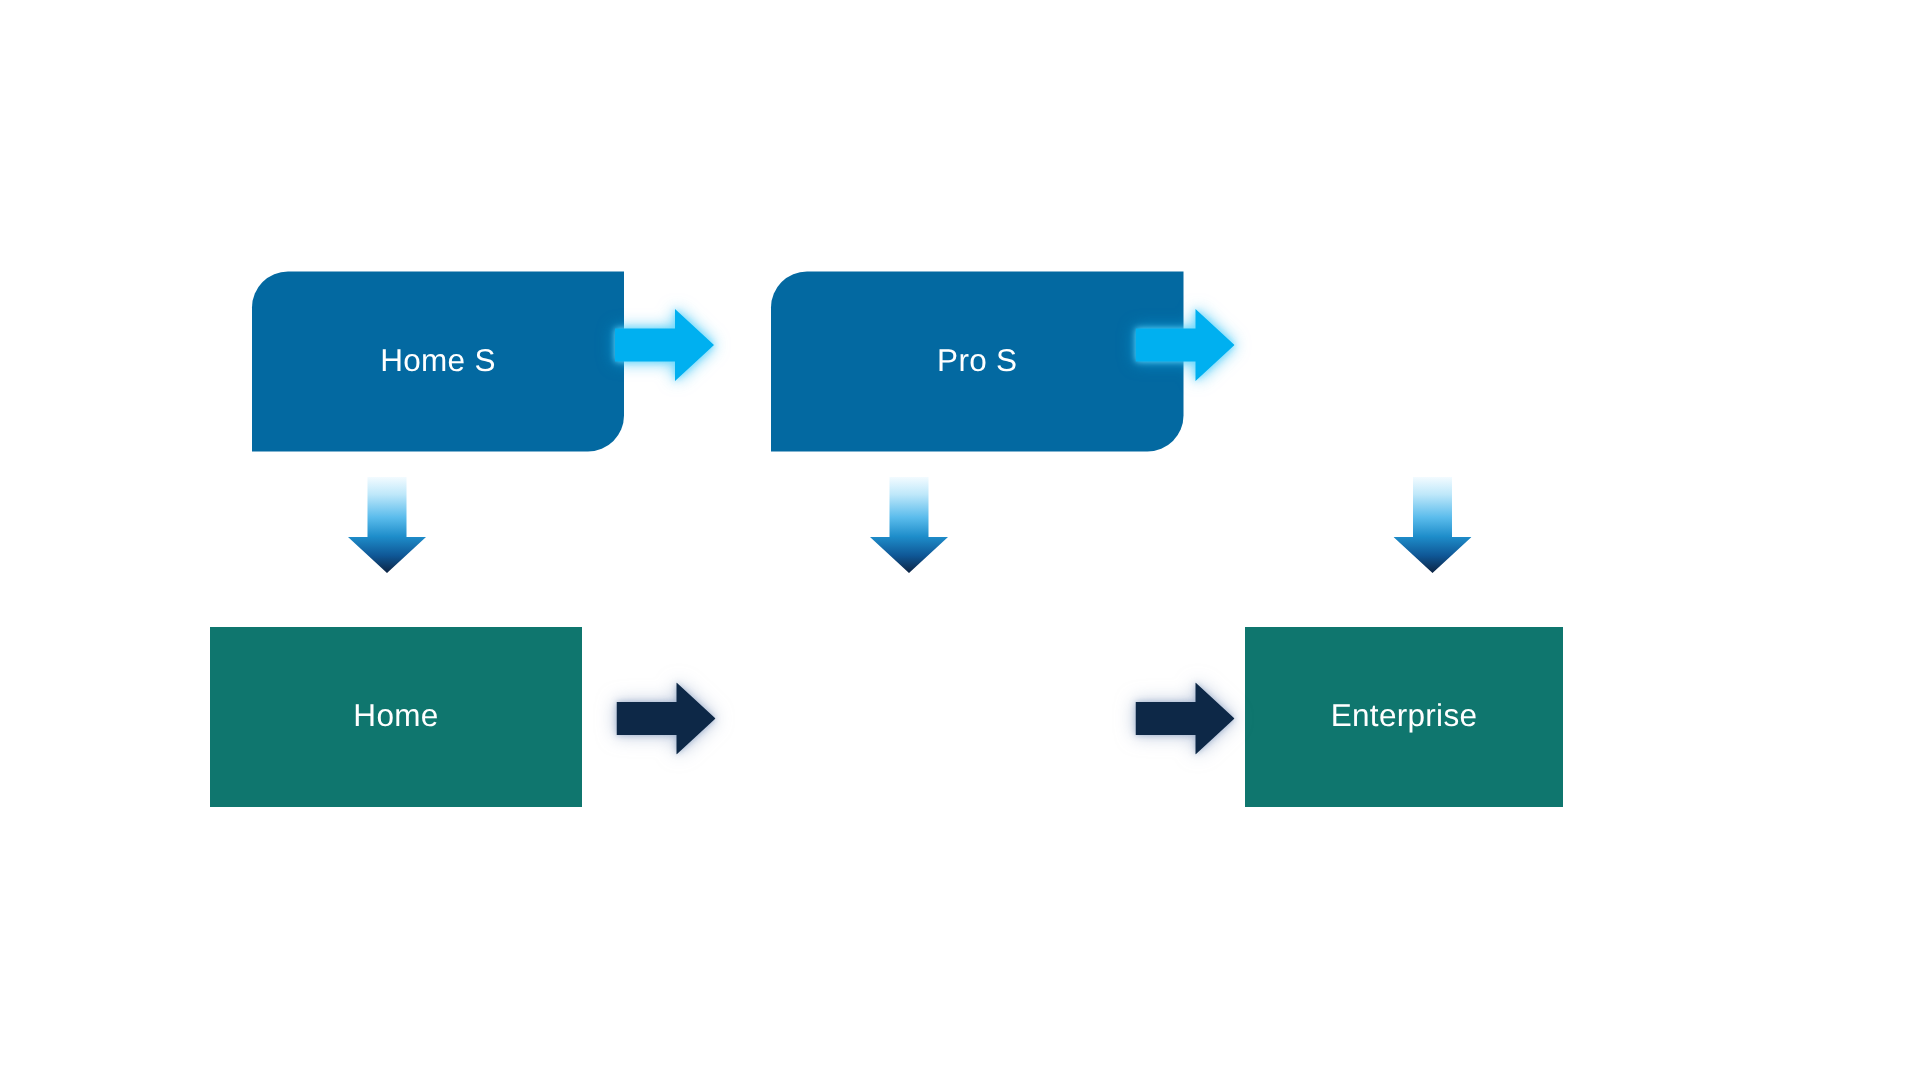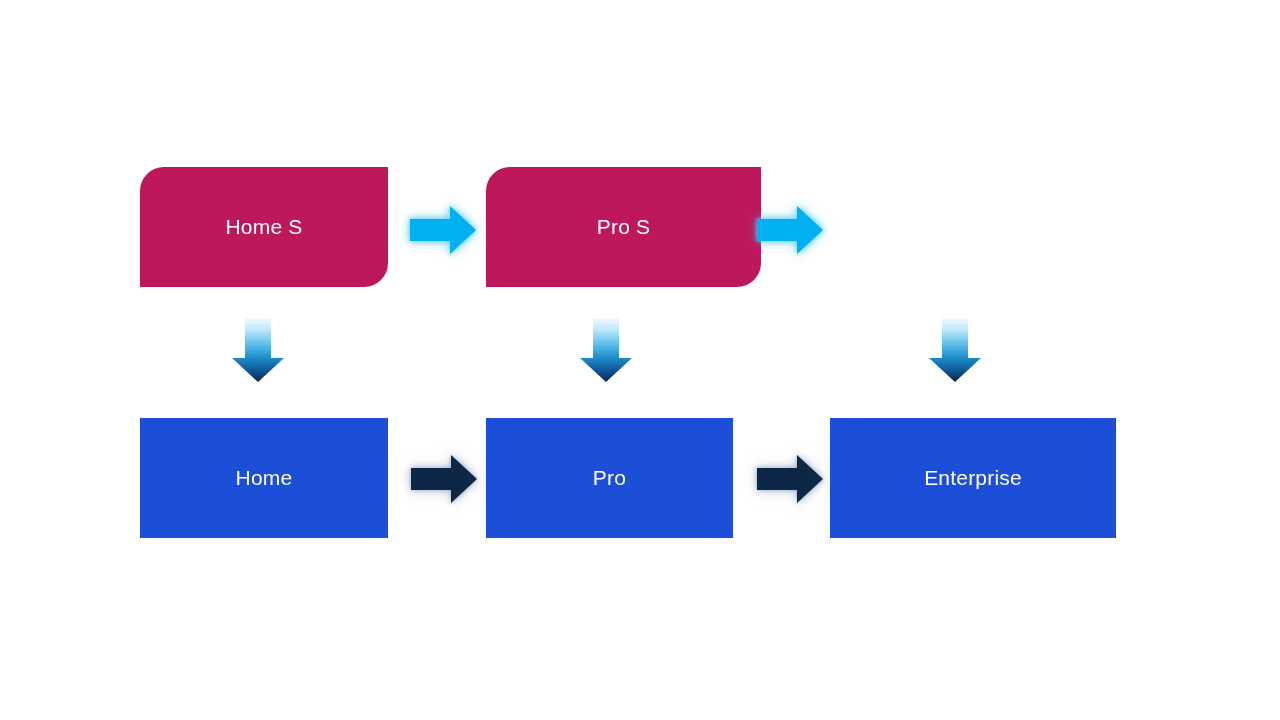--- a/index.html
+++ b/index.html
@@ -12,26 +12,27 @@
   }
   .box{
     position:absolute;
     height:120px;
     display:flex;align-items:center;justify-content:center;
     color:#ffffff;
     font-size:21px;
     letter-spacing:.2px;
   }
   .box-top{
-    background:#be185d;
+    background:#0369a1;
     border-radius:24px 0 24px 0;
-    top:167px;
+    top:181px;
+    margin-left:28px;
   }
   .box-bottom{
-    background:#1d4ed8;
+    background:#0f766e;
     top:418px;
   }
   .arrow{position:absolute;display:block;}
   .arrow-cyan{
     filter:drop-shadow(0 0 2px rgba(110,219,255,.95)) drop-shadow(0 0 5px rgba(0,176,240,.6));
   }
   .arrow-navy{
     filter:drop-shadow(0 0 2px rgba(150,170,200,.9)) drop-shadow(0 0 6px rgba(140,160,195,.55));
   }
   .label{display:inline-block;}
@@ -91,24 +92,21 @@
         <stop offset="0.82" stop-color="#0f5796"></stop>
         <stop offset="1" stop-color="#0d2443"></stop>
       </linearGradient>
     </defs>
     <polygon points="13,0 39,0 39,40 52,40 26,64 0,40 13,40" fill="url(#dg3)"></polygon>
   </svg>
 
   <div class="box box-bottom" style="left:140px;width:248px;">
     <span class="label">Home</span>
   </div>
-  <div class="box box-bottom" style="left:486px;width:247px;">
-    <span class="label">Pro</span>
-  </div>
-  <div class="box box-bottom" style="left:830px;width:286px;">
+  <div class="box box-bottom" style="left:830px;width:212px;">
     <span class="label">Enterprise</span>
   </div>
 
   <svg class="arrow arrow-navy" style="left:411px;top:455px;" width="66" height="48" viewBox="0 0 66 48">
     <polygon points="0,13 40,13 40,0 66,24 40,48 40,35 0,35" fill="#0d2847"></polygon>
   </svg>
   <svg class="arrow arrow-navy" style="left:757px;top:455px;" width="66" height="48" viewBox="0 0 66 48">
     <polygon points="0,13 40,13 40,0 66,24 40,48 40,35 0,35" fill="#0d2847"></polygon>
   </svg>
 

